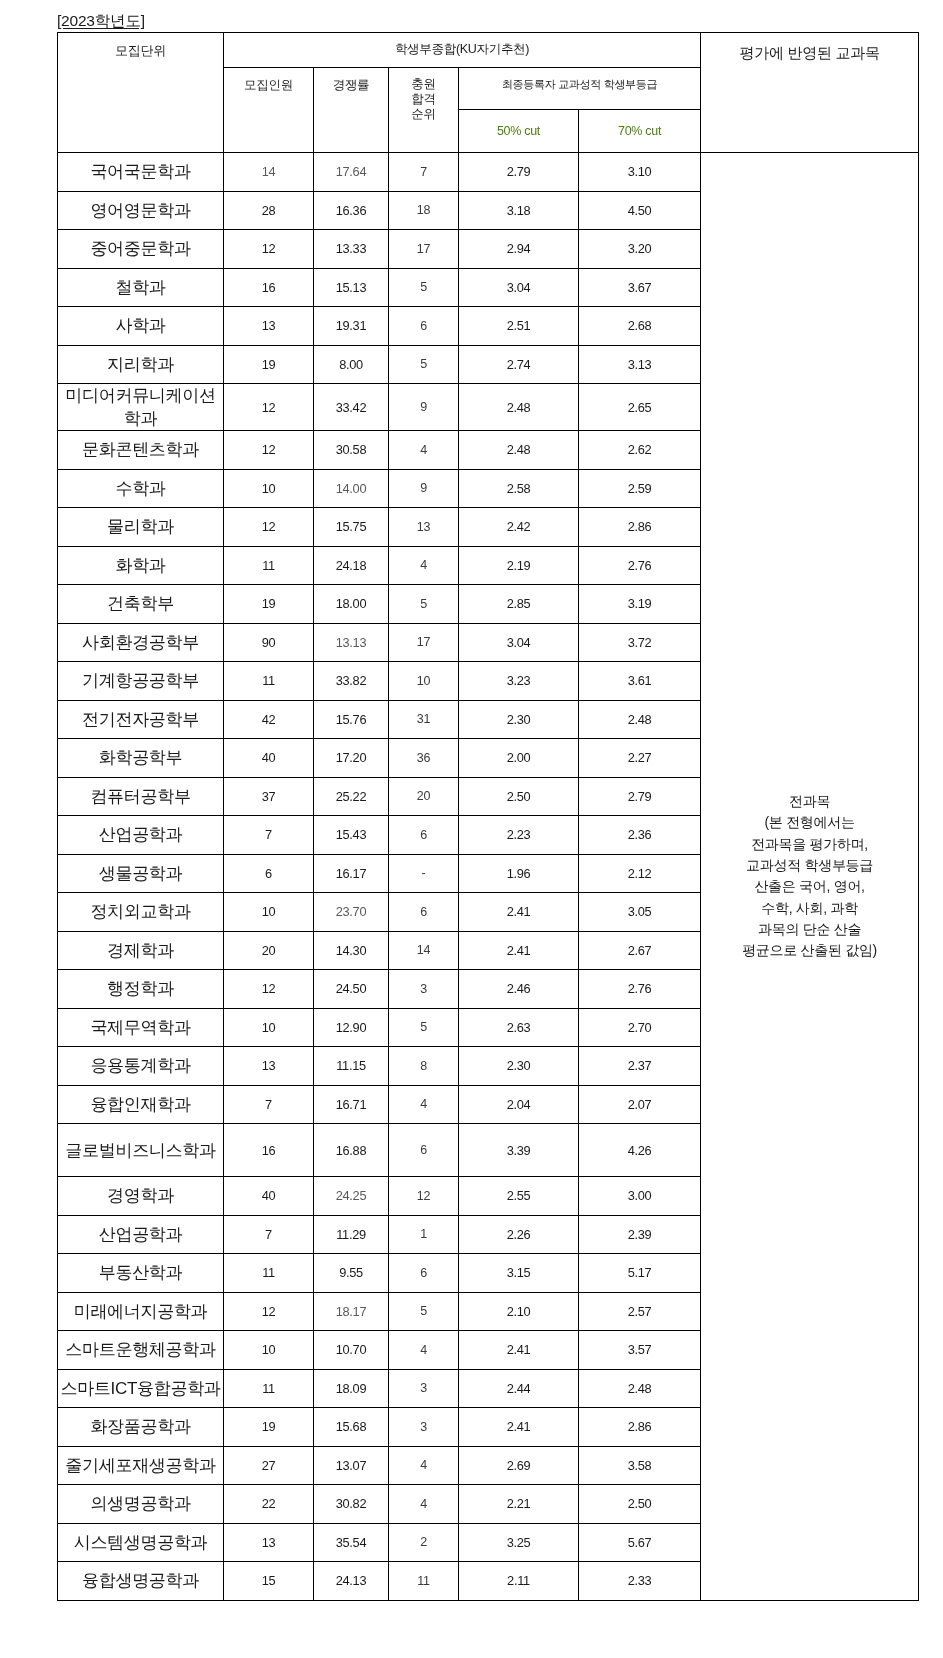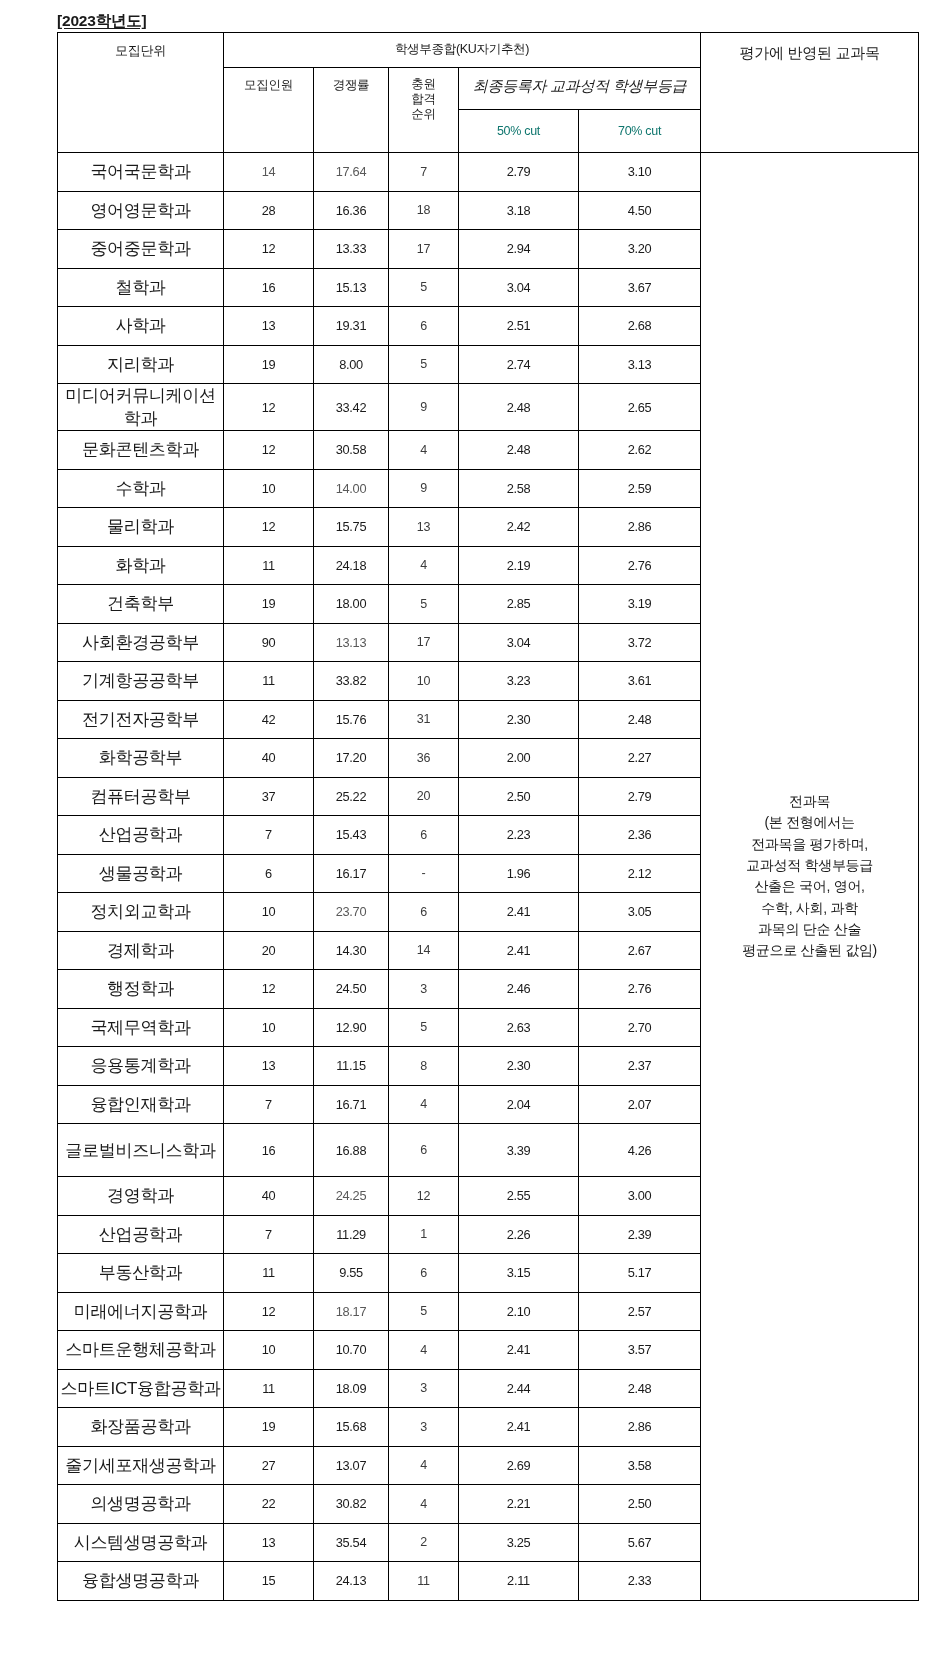--- a/index.html
+++ b/index.html
@@ -19,21 +19,21 @@
     position: absolute;
     left: 0; top: 0;
     width: 943px;
     height: 1658px;
   }
   .doc-title {
     position: absolute;
     left: 57px;
     top: 11px;
     font-size: 15.5px;
-    font-weight: bold;
+    font-weight: normal;
     letter-spacing: -0.2px;
     text-decoration: underline;
     text-underline-offset: 2px;
     white-space: nowrap;
   }
   table.adm {
     position: absolute;
     left: 57px;
     top: 32px;
     width: 861px;
@@ -62,29 +62,28 @@
     padding-top: 8px !important;
     margin-top: 38px;
   }
   .h-sub {
     font-size: 12.5px;
     vertical-align: top !important;
     padding-top: 9px !important;
   }
   .h-sub .stack { line-height: 1.18; }
   .h-grade {
-    font-size: 15px;
+    font-size: 11px;
     vertical-align: top !important;
     padding-top: 9px !important;
     height: 32px;
-    font-style: italic;
   }
   .h-cut {
     font-size: 12.5px;
-    color: #0f766e;
+    color: #4d7c0f;
   }
   .h-subject {
     font-size: 15px;
     vertical-align: top !important;
     padding-top: 10px !important;
     line-height: 1.28;
     margin-top: 16px;
   }
   
   tbody td {

